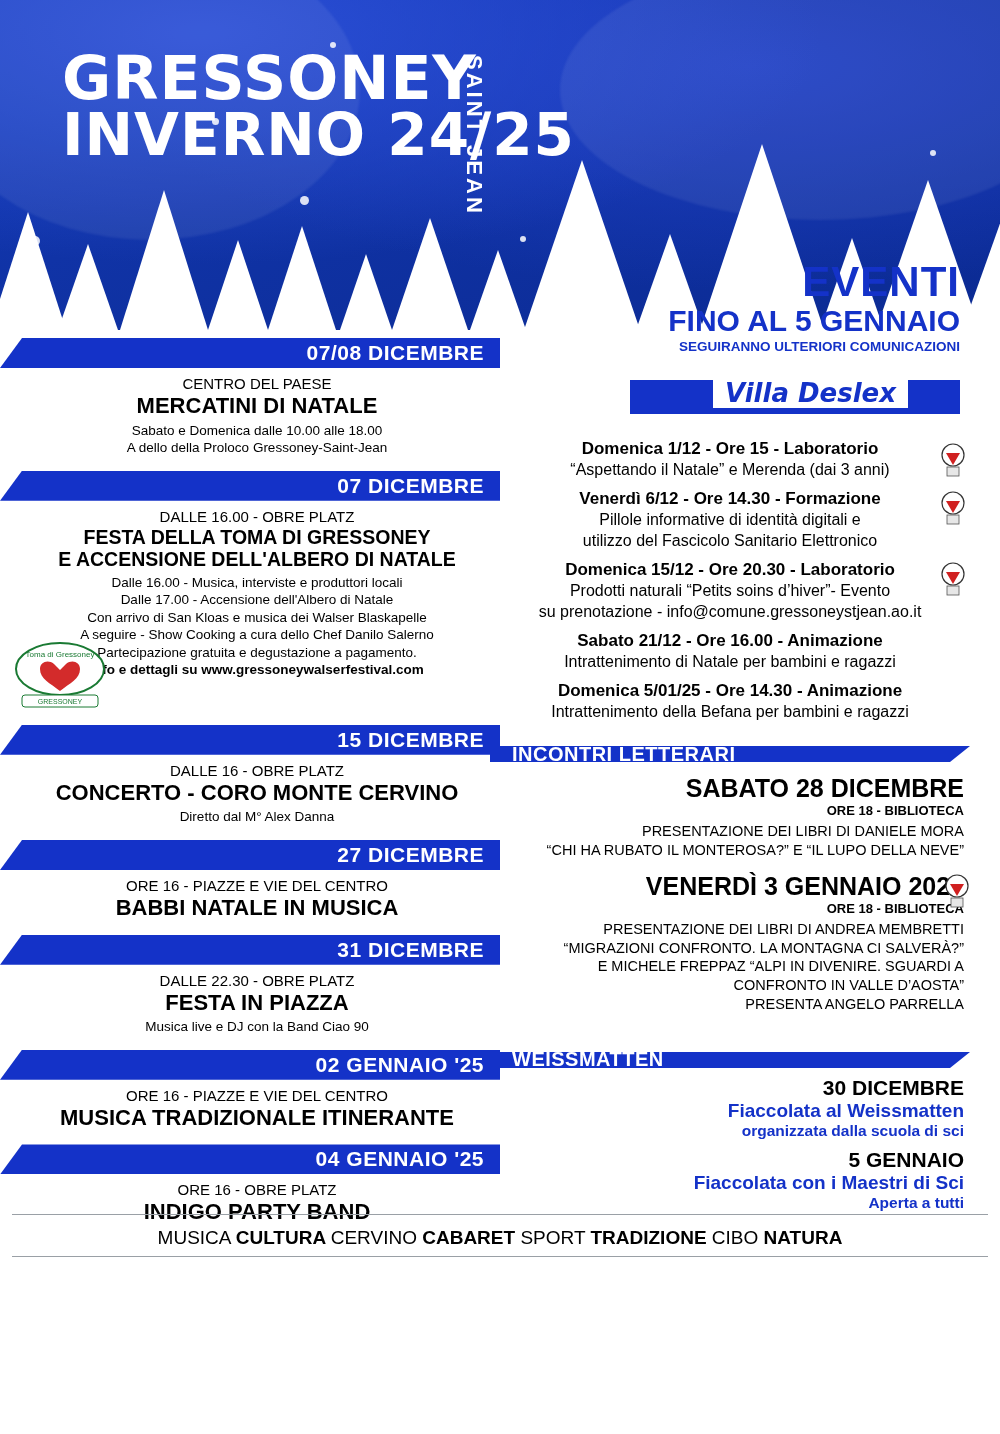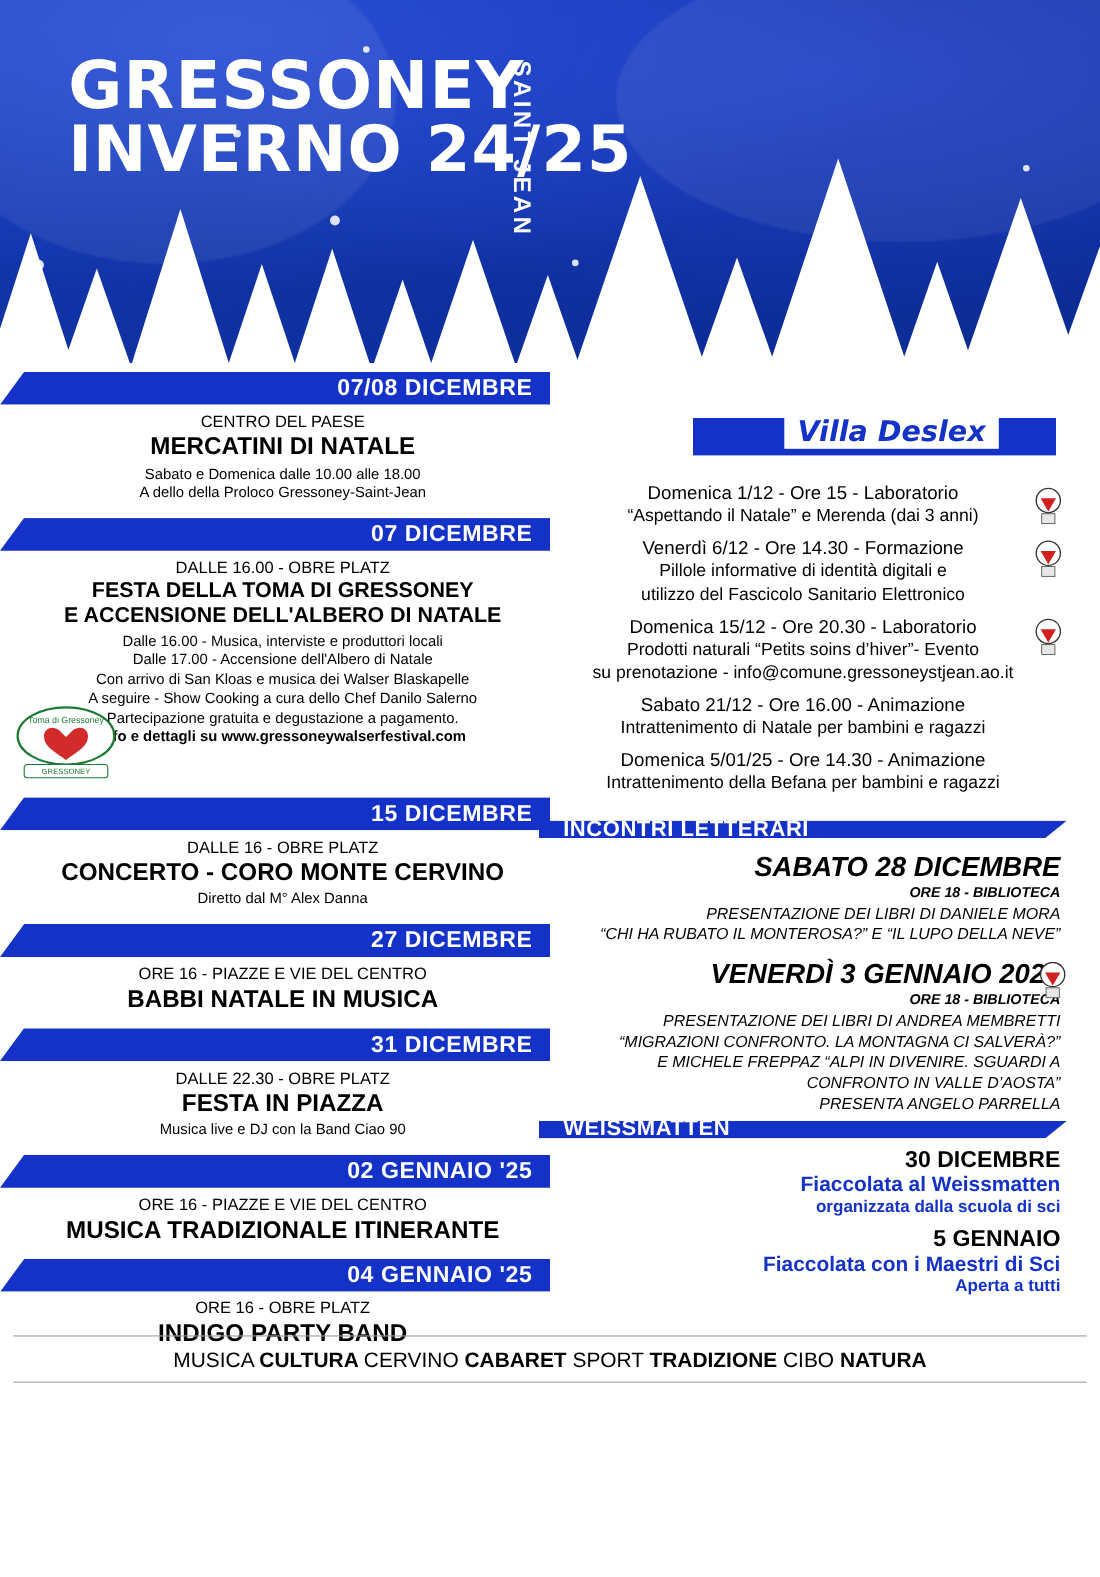--- a/index.html
+++ b/index.html
@@ -88,35 +88,35 @@
   .lbody .big2 { font-size: 19.5px; font-weight: bold; margin-top: 1px; line-height: 1.15; }
   .lbody .sm { font-size: 13.5px; margin-top: 3px; line-height: 1.3; }
 
   .toma-logo {
     position: absolute; left: 14px; top: 168px; width: 92px; height: 74px;
   }
 
   
   .right-col { position: absolute; right: 30px; top: 430px; width: 480px; }
   .villa-list { text-align: center; color: #000000; }
-  .villa-list .hd { font-size: 17px; font-weight: normal; margin-top: 9px; }
+  .villa-list .hd { font-size: 17px; font-weight: bold; margin-top: 9px; }
   .villa-list .tx { font-size: 16px; margin-top: 1px; line-height: 1.25; }
 
   .seal {
     position: absolute; right: 2px; width: 30px; height: 36px;
   }
 
   .section-band {
     position: relative; height: 16px; background: #1432c8; margin-top: 18px;
     display: flex; align-items: center; padding-left: 22px;
     clip-path: polygon(0 0, 100% 0, calc(100% - 20px) 100%, 0 100%);
   }
   .section-band span { color:#fff; font-size: 20px; font-weight: bold; letter-spacing:.5px; }
 
-  .lit { text-align: right; color: #000; padding-right: 6px; font-style: italic; }
+  .lit { text-align: right; color: #000; padding-right: 6px; }
   .lit .t1 { font-size: 25px; font-weight: bold; margin-top: 12px; }
   .lit .t2 { font-size: 13px; font-weight: bold; }
   .lit .t3 { font-size: 14.5px; margin-top: 4px; line-height: 1.3; }
   .lit .t4 { font-size: 14.5px; line-height: 1.3; }
 
   .weiss { text-align: right; color: #1432c8; padding-right: 6px; }
   .weiss .w1 { font-size: 21px; font-weight: bold; color: #000; margin-top: 8px; }
   .weiss .w2 { font-size: 19px; font-weight: bold; }
   .weiss .w3 { font-size: 15.5px; font-weight: bold; }
 
@@ -163,20 +163,25 @@
       <div class="tree" style="left:962px;border-left:40px solid transparent;border-right:40px solid transparent;border-bottom:112px solid #fff;"></div>
     </div>
 
     <div class="hero-title">
       <div class="l1">GRESSONEY</div>
       <div class="l2">INVERNO 24/25</div>
     </div>
     <div class="vert-sj">SAINT JEAN</div>
   </div>
 
+  <div class="eventi">
+    <div class="e1">EVENTI</div>
+    <div class="e2">FINO AL 5 GENNAIO</div>
+    <div class="e3">SEGUIRANNO ULTERIORI COMUNICAZIONI</div>
+  </div>
   <div class="villa-band"></div>
   <div class="villa-title">Villa Deslex</div>
 
   <div class="left-col">
 
     <div class="lblock">
       <div class="lbar">
           <span>07/08 DICEMBRE</span>
         </div>
       <div class="lbody">
@@ -324,21 +329,21 @@
       <div class="t4">E MICHELE FREPPAZ “ALPI IN DIVENIRE. SGUARDI A</div>
       <div class="t4">CONFRONTO IN VALLE D’AOSTA”</div>
       <div class="t4">PRESENTA ANGELO PARRELLA</div>
       <svg class="seal" style="top:2px;right:-2px" viewBox="0 0 30 36">
         <circle cx="15" cy="12" r="11" fill="#ffffff" stroke="#333" stroke-width="1.2"></circle>
         <path d="M8 10 h14 l-7 12 z" fill="#d02020"></path>
         <rect x="9" y="24" width="12" height="9" fill="#e7e7e7" stroke="#555" stroke-width=".8"></rect>
       </svg>
     </div>
 
-    <div class="section-band" style="margin-top:5px;">
+    <div class="section-band" style="margin-top:38px;">
       <span>WEISSMATTEN</span>
     </div>
     <div class="weiss">
       <div class="w1">30 DICEMBRE</div>
       <div class="w2">Fiaccolata al Weissmatten</div>
       <div class="w3">organizzata dalla scuola di sci</div>
     </div>
     <div class="weiss">
       <div class="w1">5 GENNAIO</div>
       <div class="w2">Fiaccolata con i Maestri di Sci</div>

